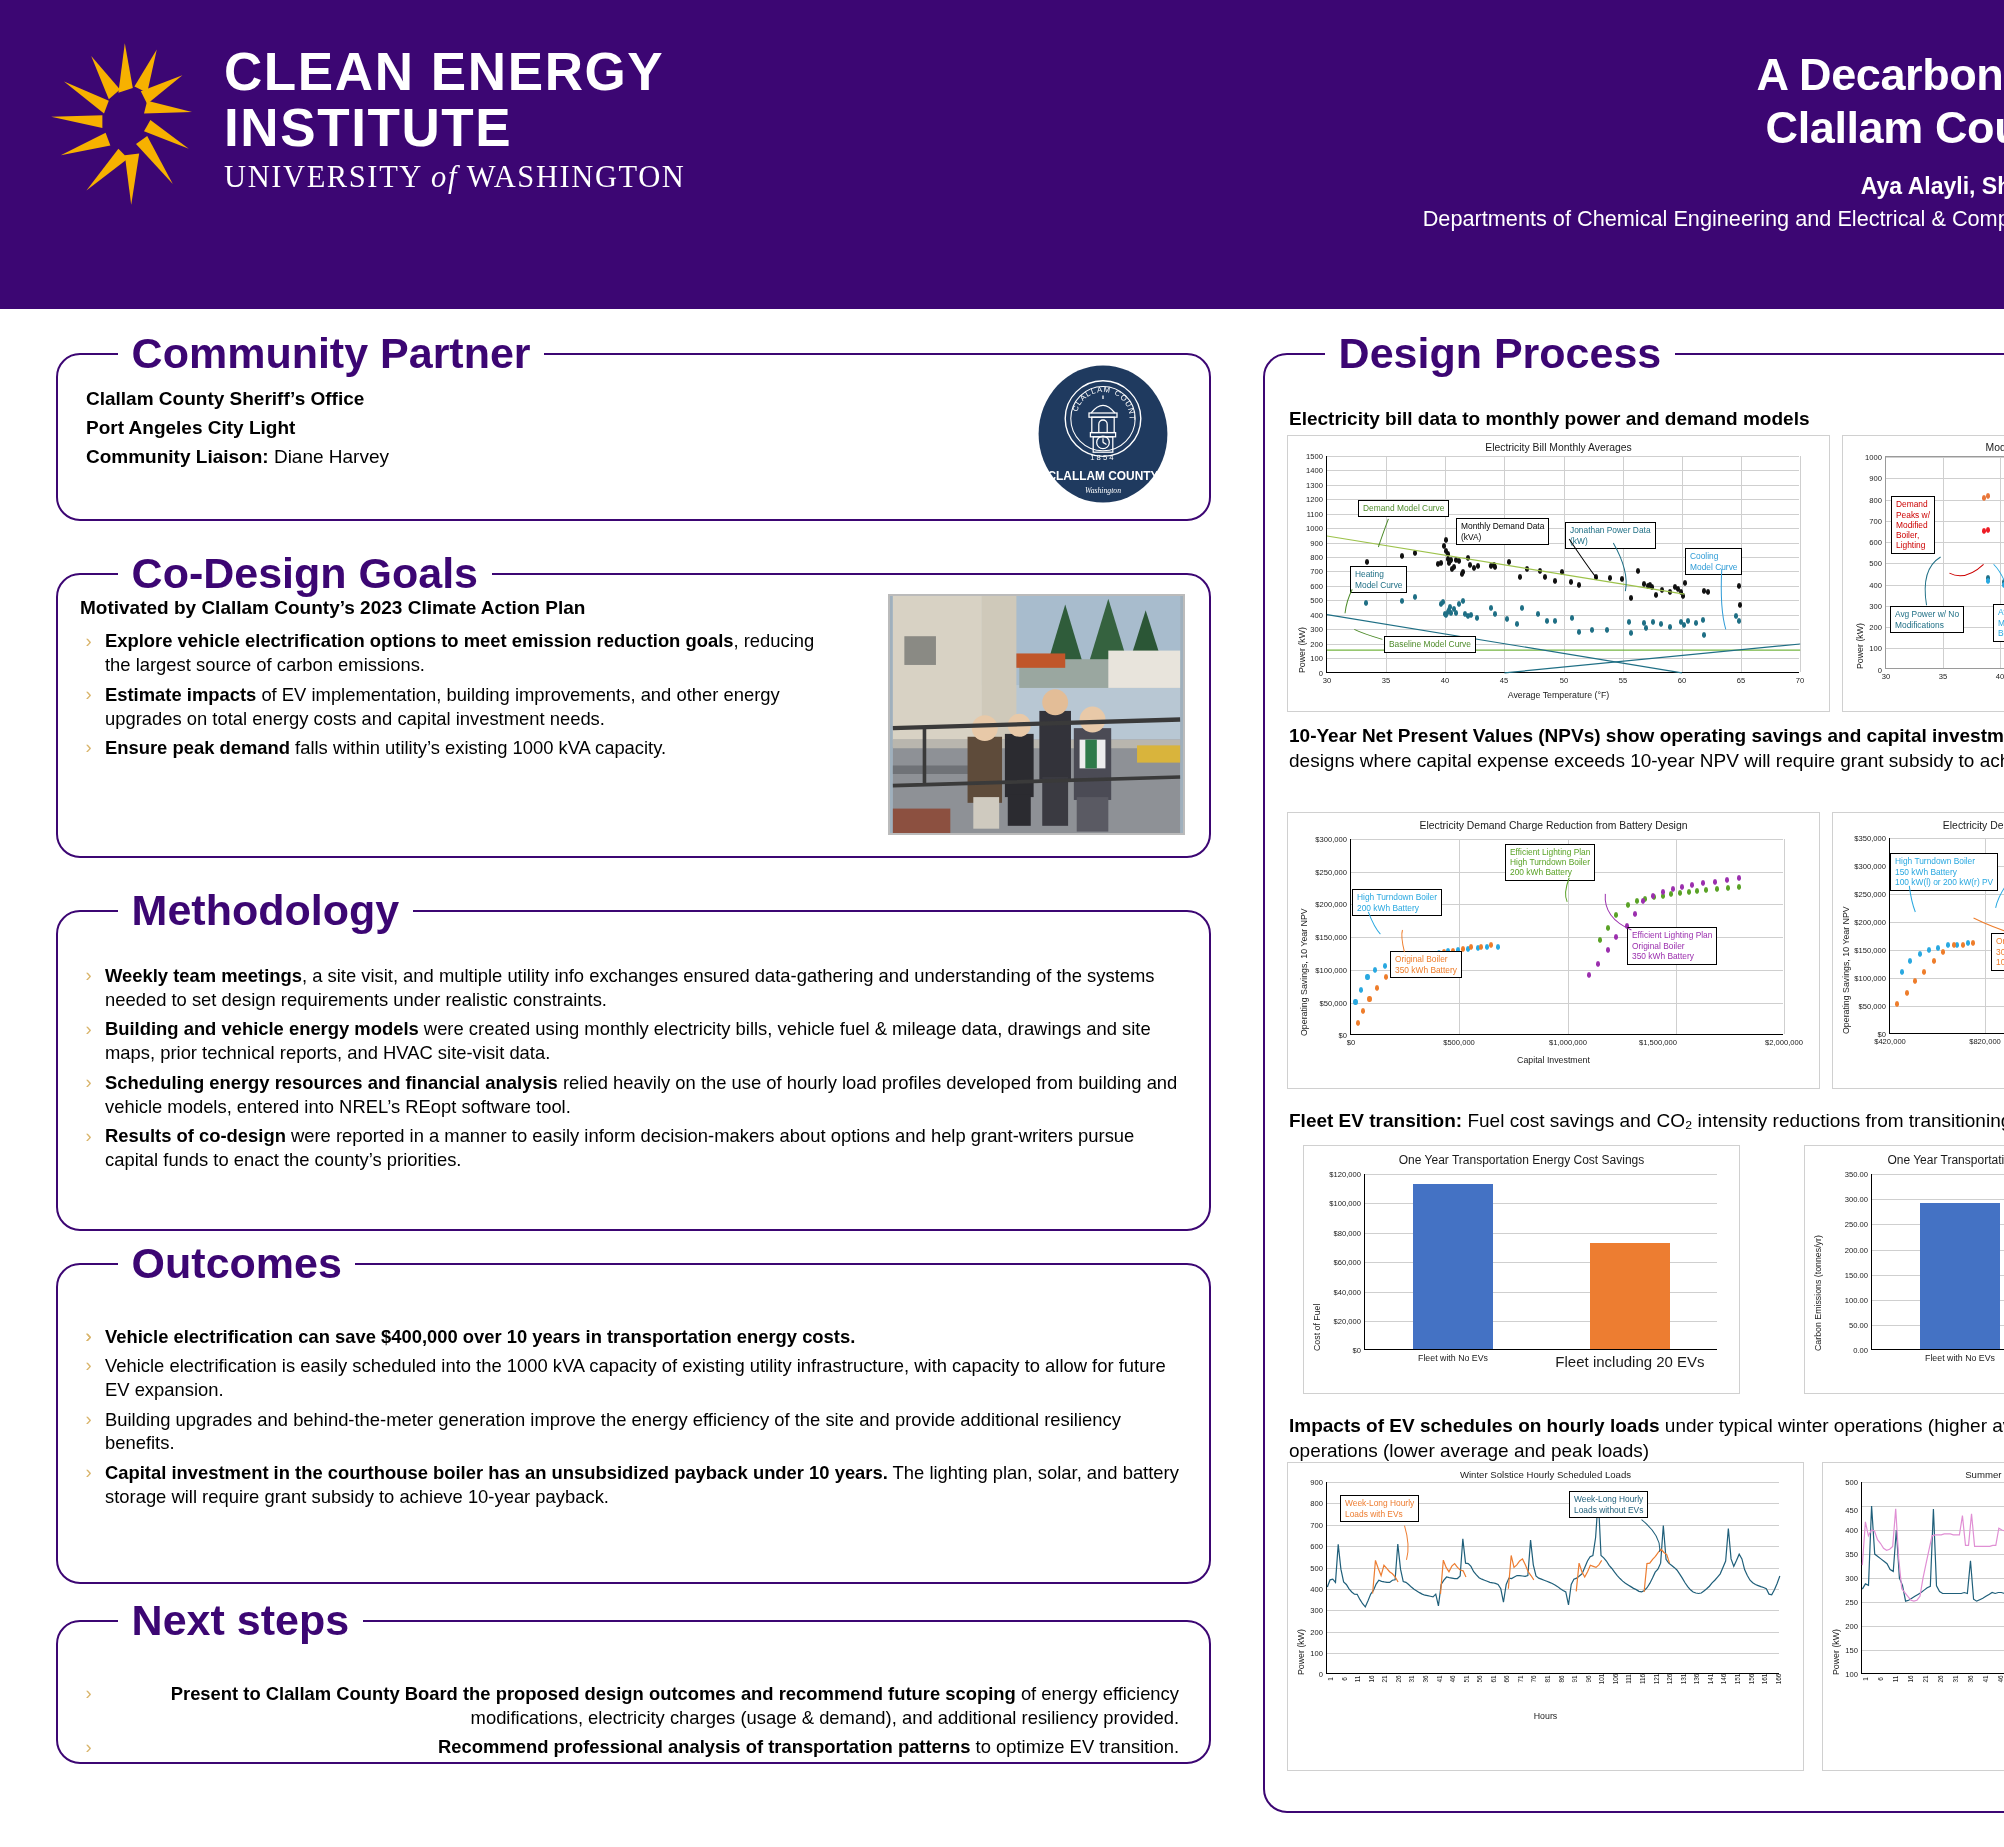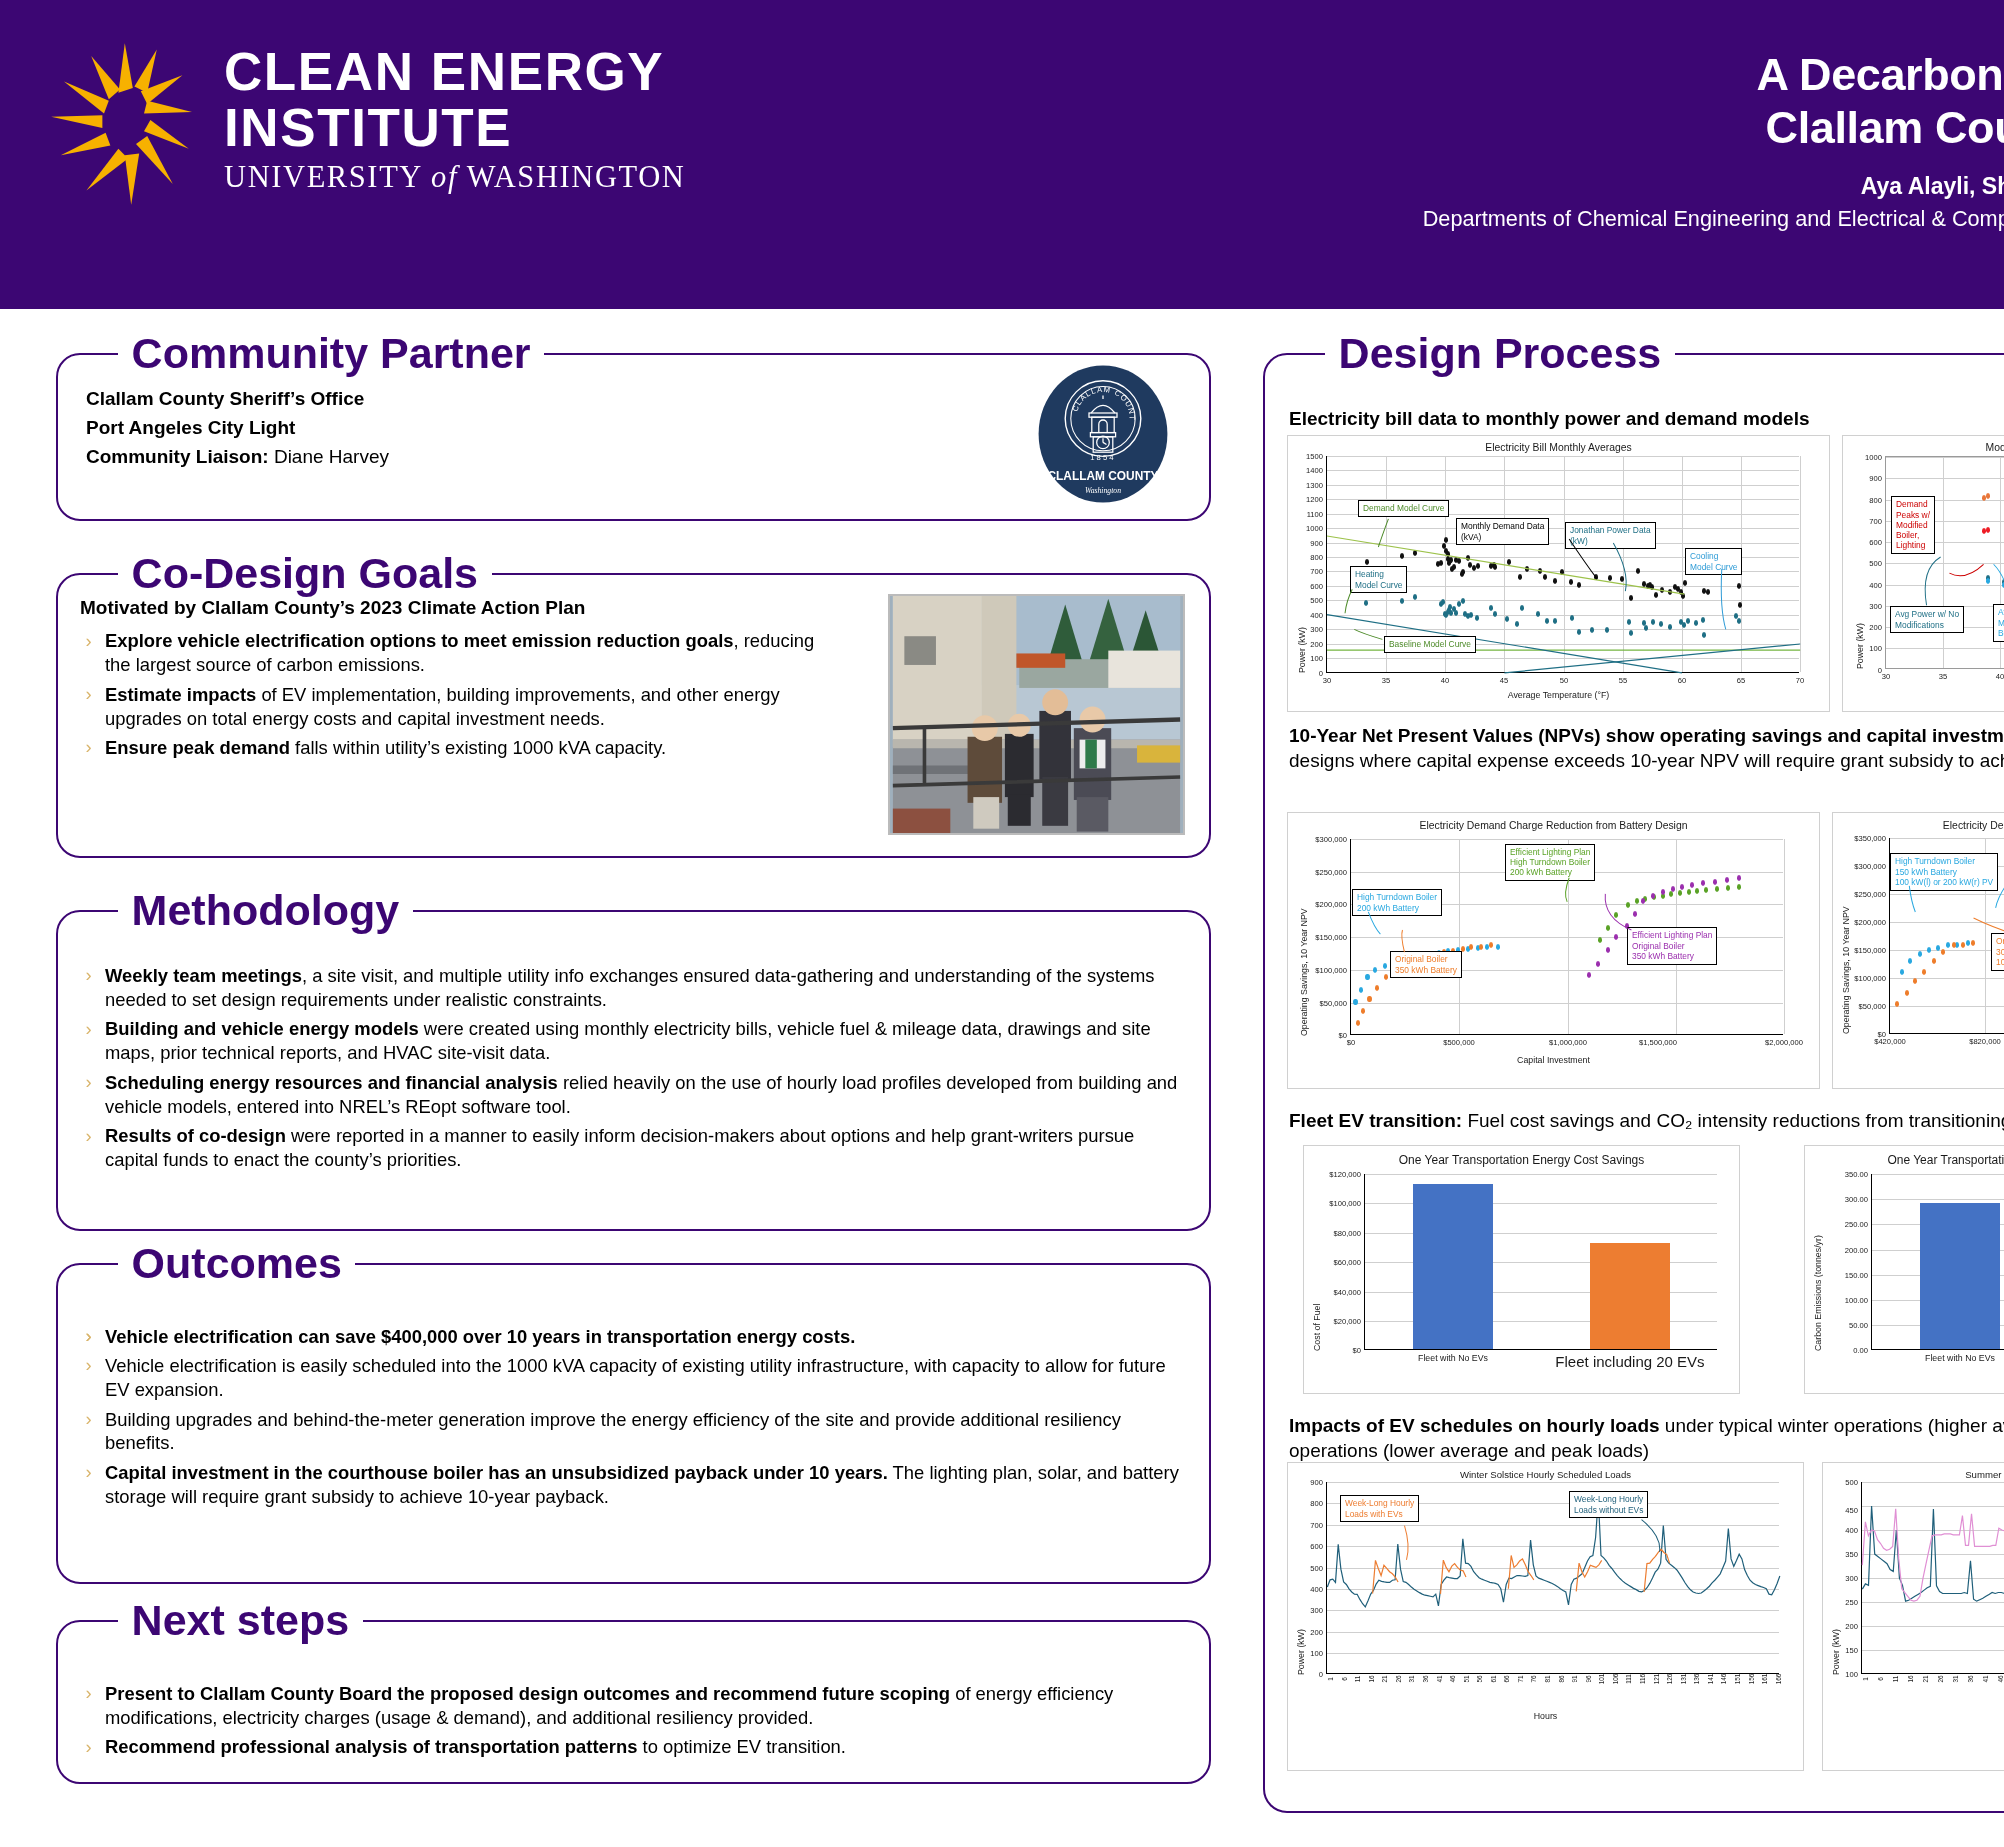--- a/index.html
+++ b/index.html
@@ -39,21 +39,21 @@
   ul.arrow > li { position:relative; padding-left:25px; margin-bottom:5.6px;
     font-size:18.4px; line-height:1.30; }
   ul.arrow > li .chev { position:absolute; left:5.6px; top:-0.8px;
     color:#d9b46a; font-size:18.4px; }
 
   
   #p-community { left:56px; top:353px; width:1155px; height:168px; }
   #p-codesign  { left:56px; top:573px; width:1155px; height:285px; }
   #p-method    { left:56px; top:910px; width:1155px; height:321px; }
   #p-outcomes  { left:56px; top:1263px; width:1155px; height:321px; }
-  #p-next      { left:56px; top:1620px; width:1155px; height:164px; }
+  #p-next      { left:56px; top:1620px; width:1155px; height:144px;text-align:right; }
 
   #community-list { position:absolute; left:28px; top:30px; }
   #community-list div { font-size:19px; line-height:1.52; }
   #county-seal { position:absolute; right:36px; top:8.8px; width:140px; height:140px; }
 
   #codesign-inner { position:absolute; left:22px; top:22px; width:762px; }
   #codesign-lead { font-size:19px; font-weight:bold; margin-bottom:10.4px; }
   #codesign-photo { position:absolute; right:24px; top:19px; width:297px; height:241px;
     border:2px solid #bbb; overflow:hidden; background:#9fb0bd; }
 

